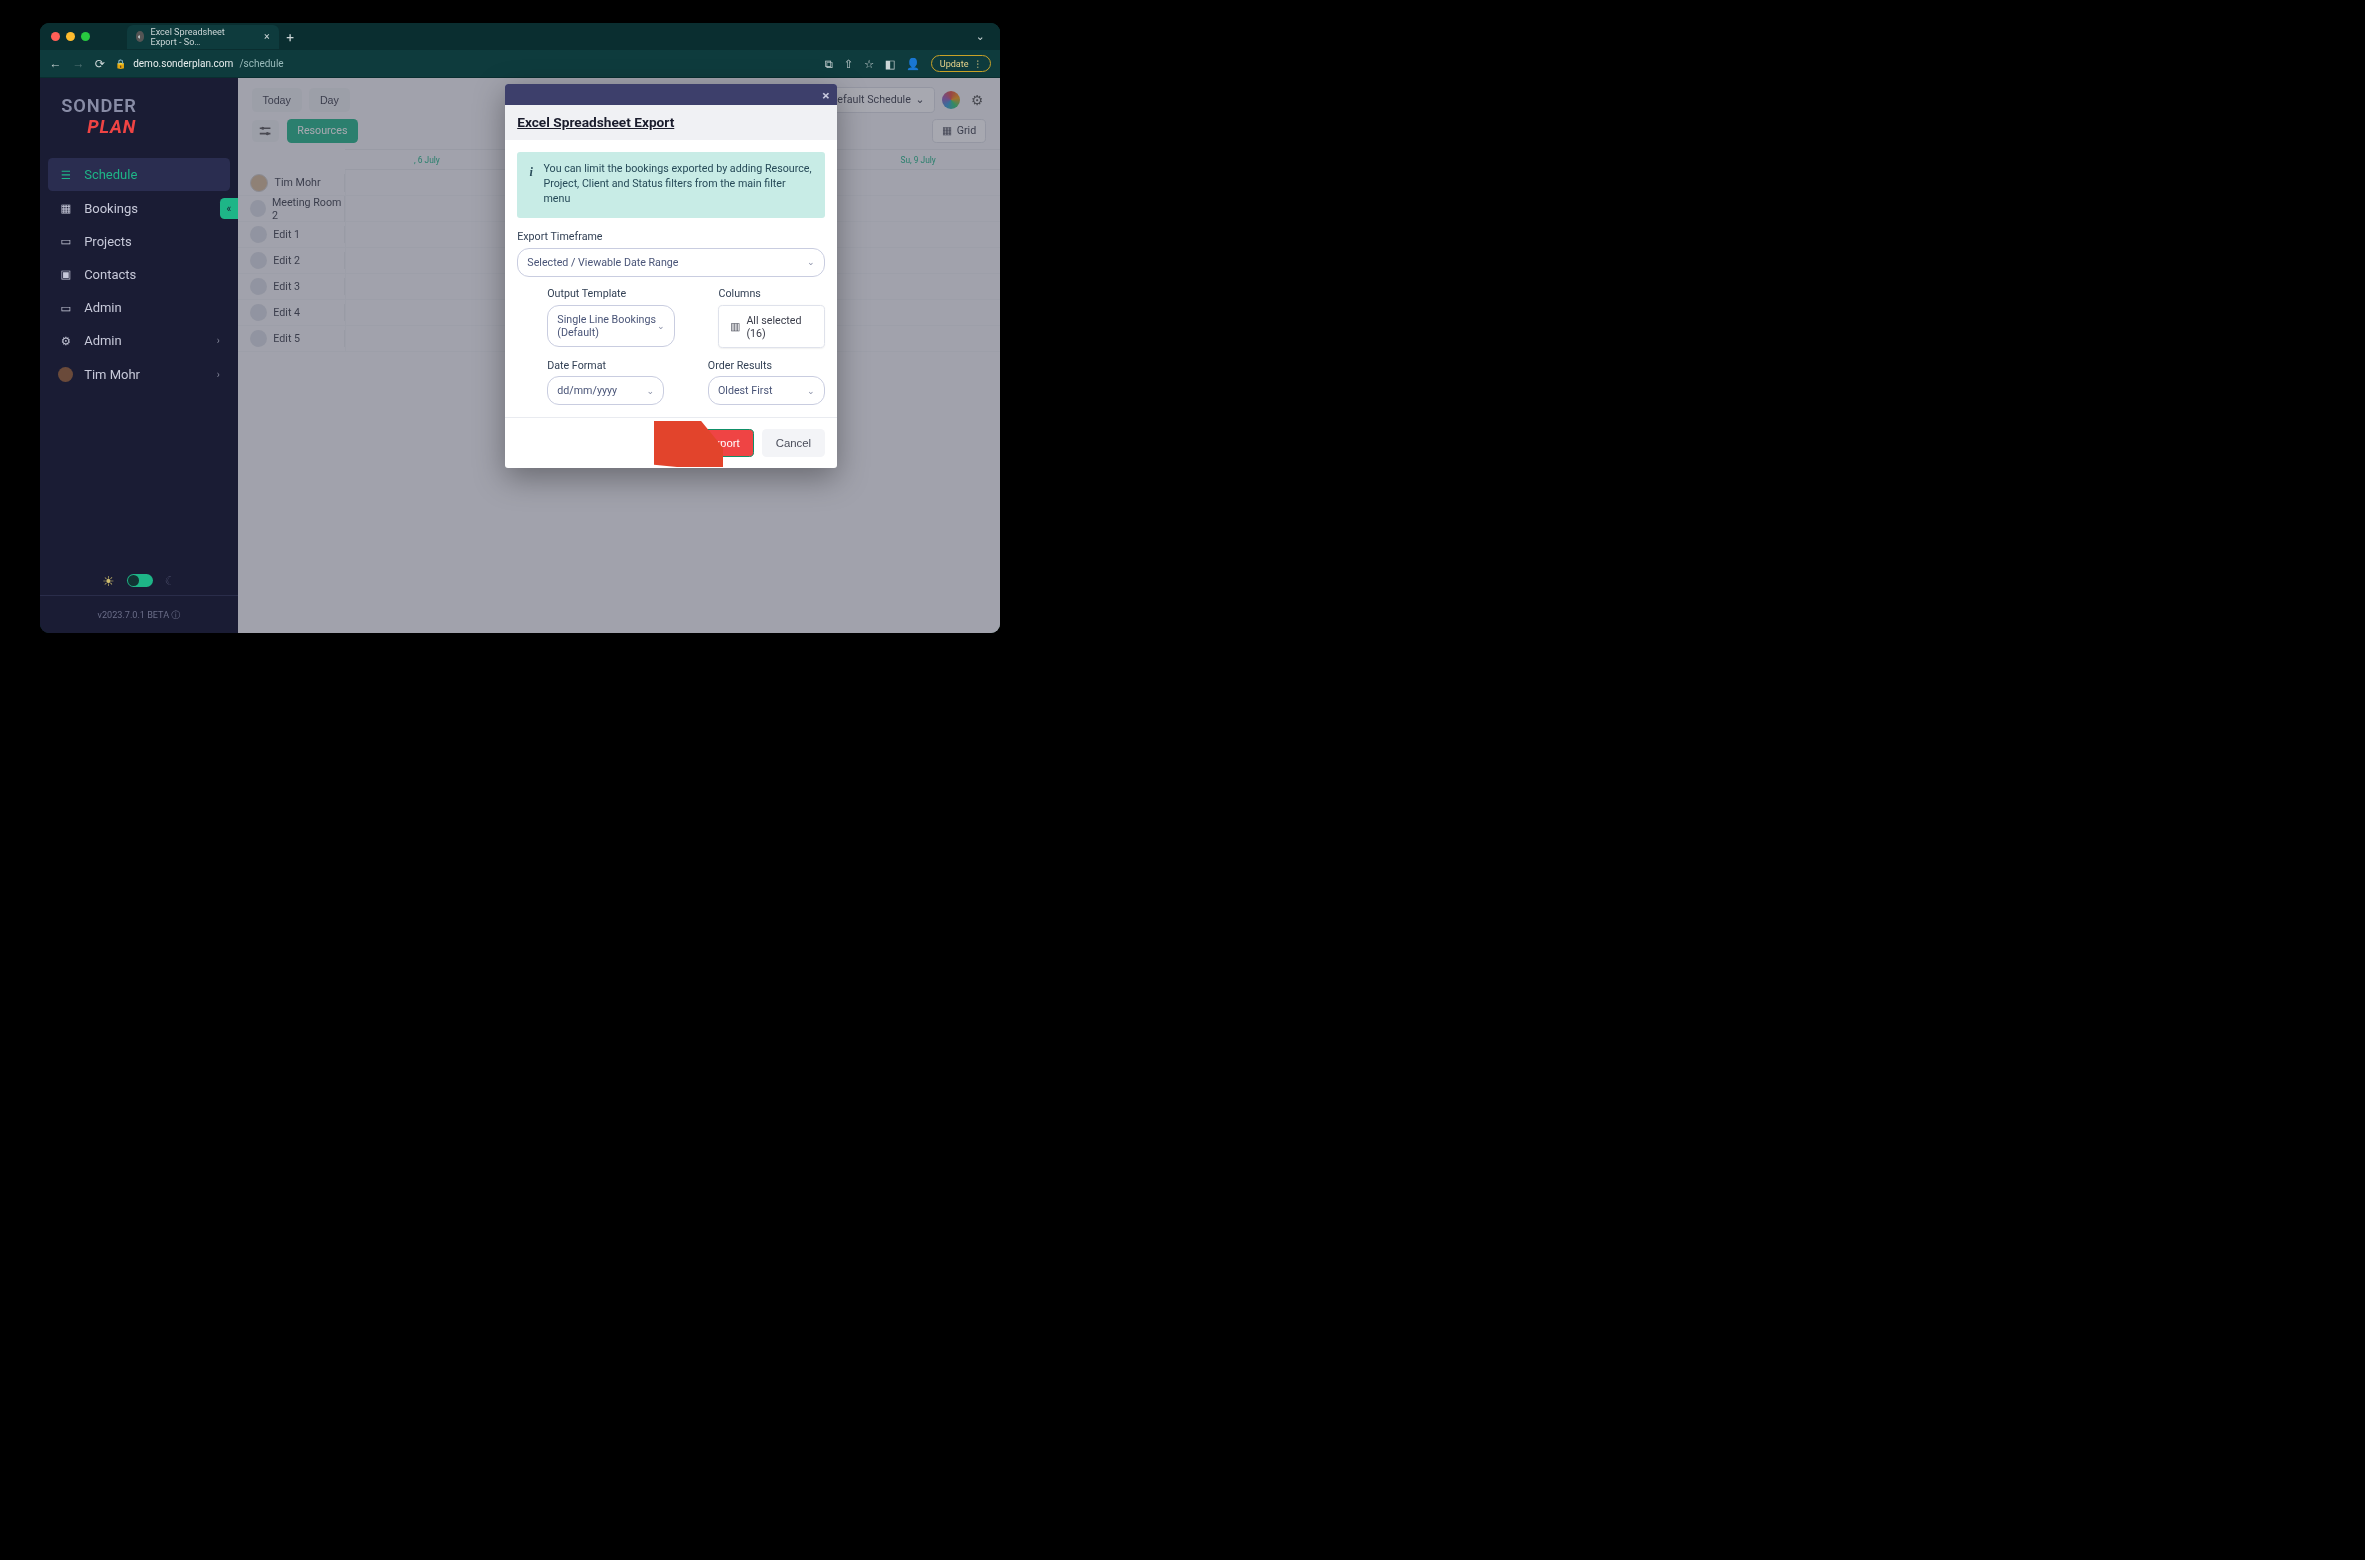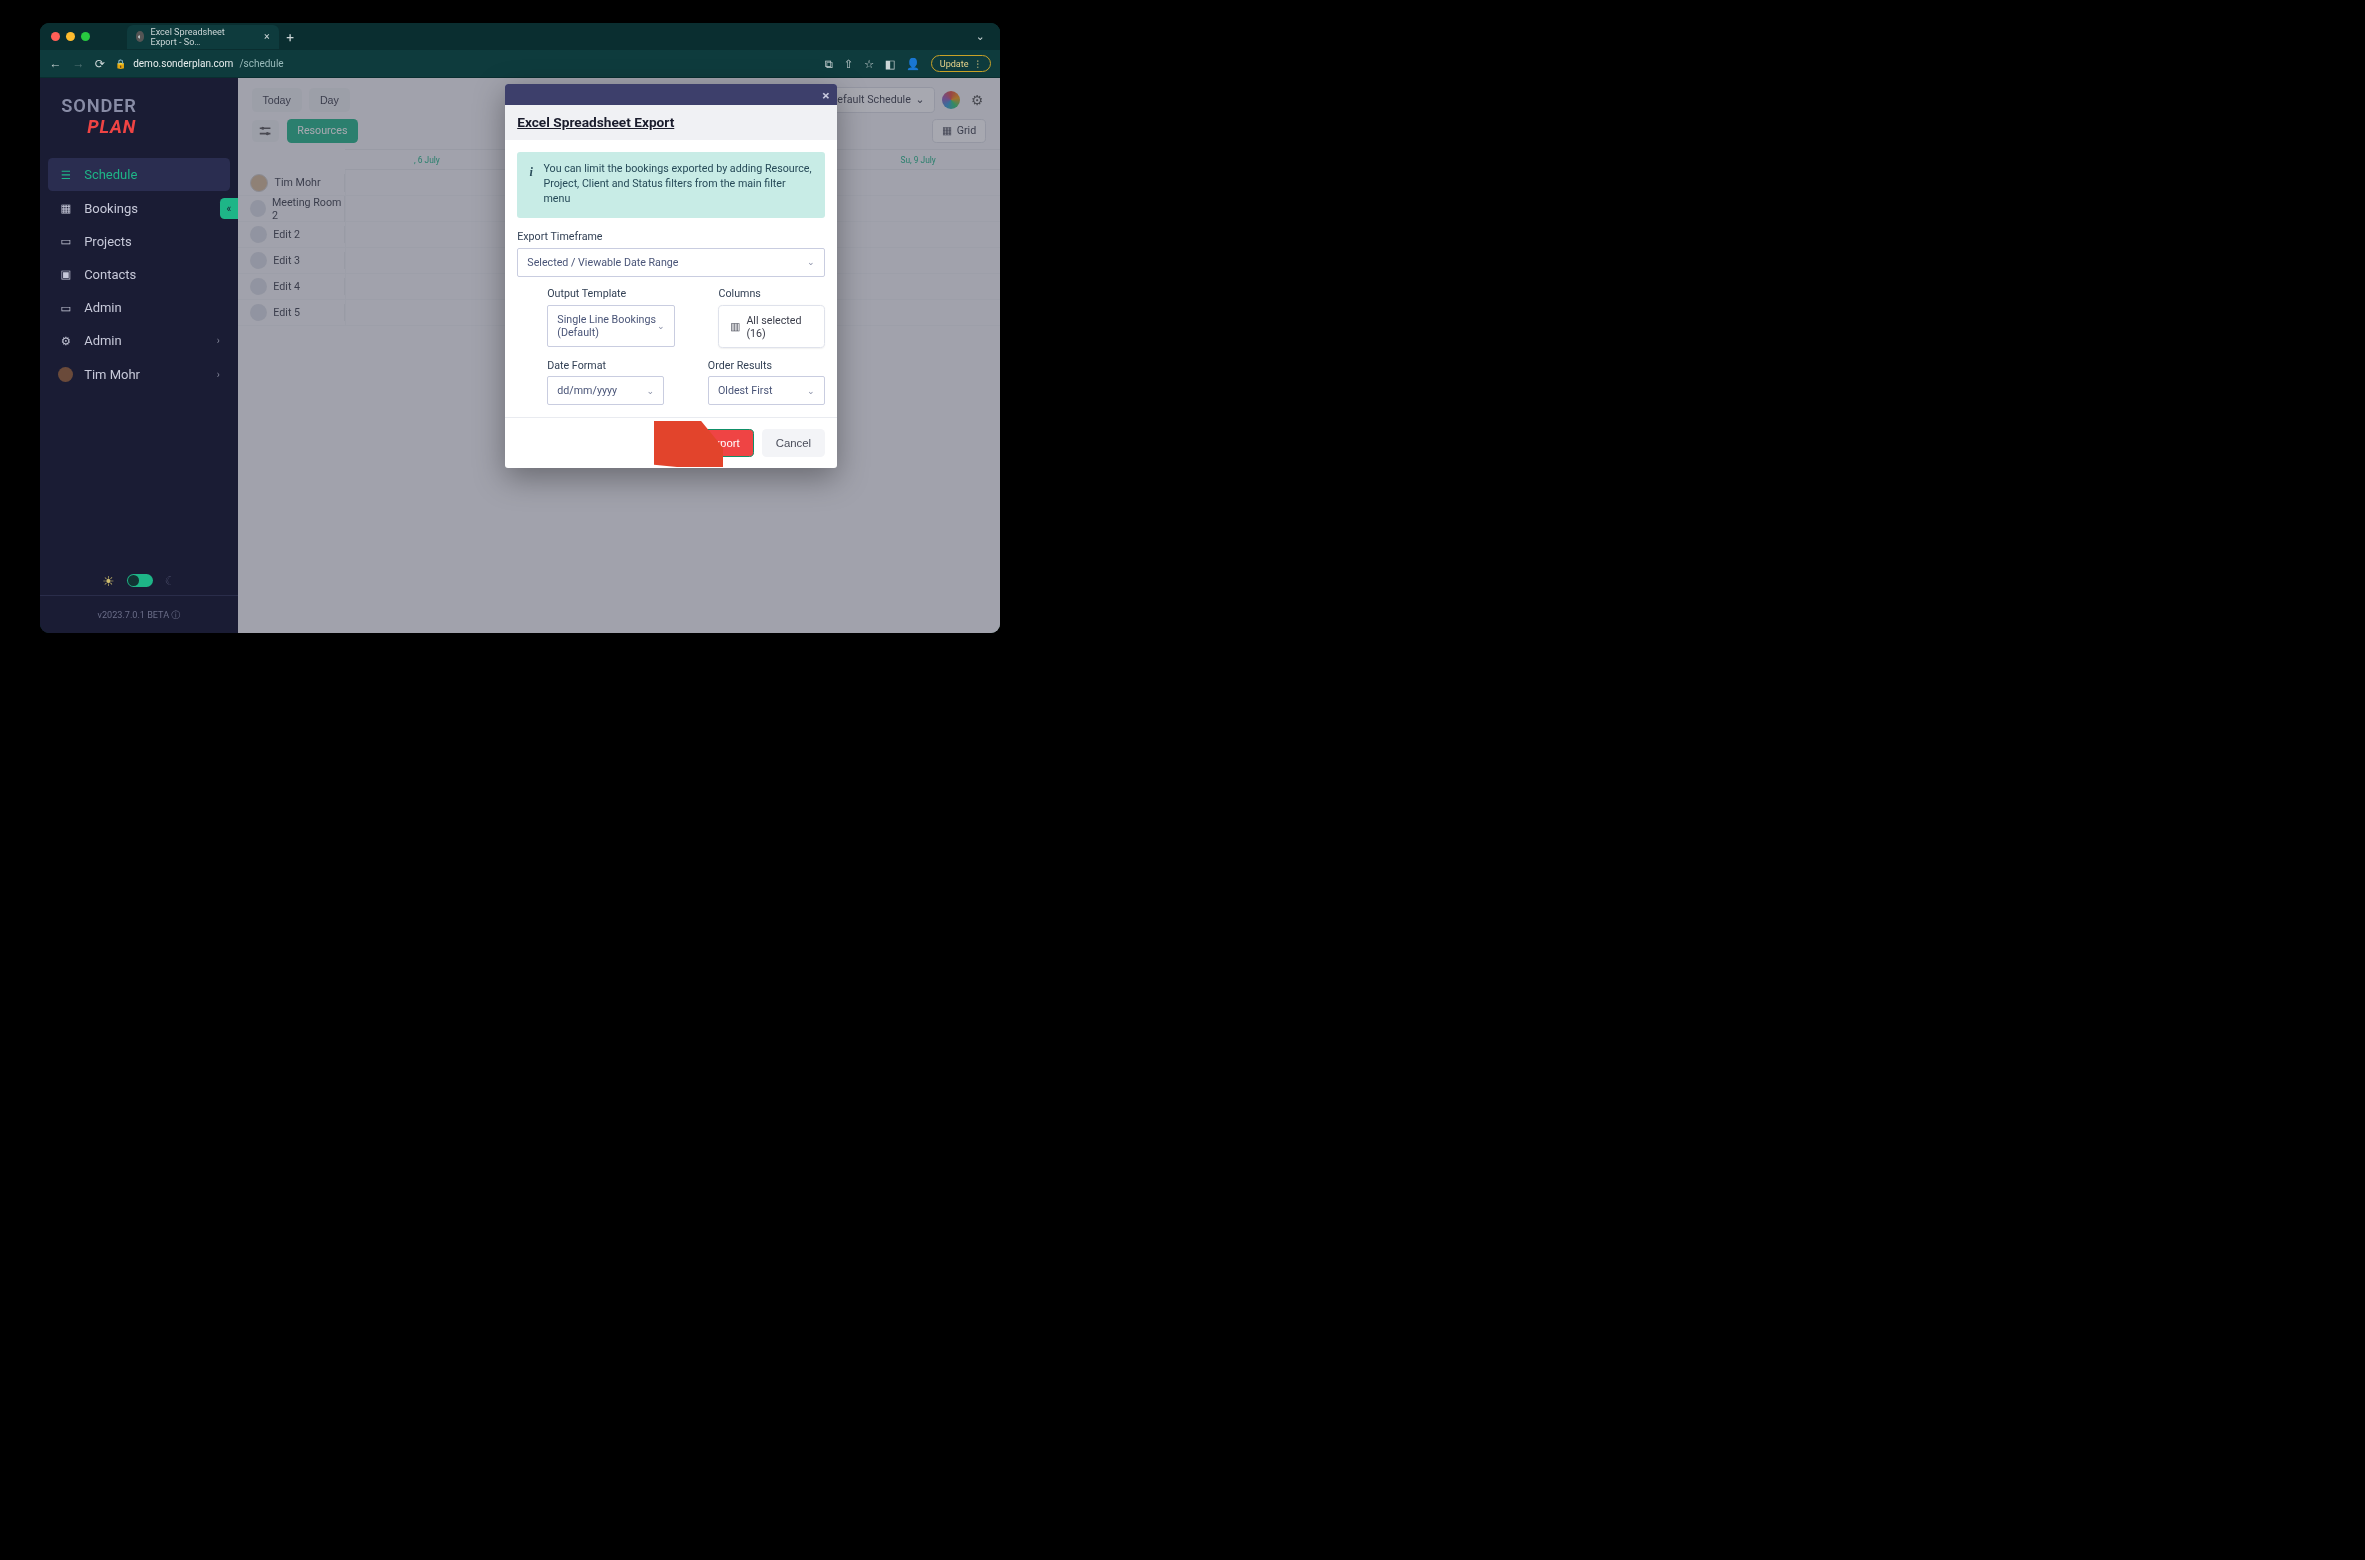--- a/index.html
+++ b/index.html
@@ -180,21 +180,21 @@
   background: #f0f1f4; padding: 9.1px 12.2px; font-size: 13.7px; font-weight: 700; color: #1a1c2c; text-decoration: underline;
 }
 .modal-body { padding: 12.2px; }
 .info-box {
   background: #c8ece6; border-radius: 3px; padding: 10.7px 12.2px; display: flex; gap: 10.7px; color: #264a58; font-size: 10.7px; line-height: 1.4;
   margin-bottom: 12.2px;
 }
 .info-box .ii { font-family: Georgia, serif; font-weight: bold; font-style: italic; font-size: 12.2px; color: #2a4d5a; margin-top: 1.5px;}
 .field-label { font-size: 10.7px; color: #334155; margin-bottom: 4.6px; }
 .select-box {
-  width: 100%; border: 0.8px solid #c9cde0; border-radius: 2px; padding: 6.9px 9.1px; font-size: 10.7px; color: #4a5578;
+  width: 100%; border: 0.8px solid #c9cde0; border-radius: 12px; padding: 6.9px 9.1px; font-size: 10.7px; color: #4a5578;
   display: flex; justify-content: space-between; align-items: center; background: #fff; cursor: pointer;
 }
 .select-box .chev { color: #8a90a8; font-size: 9.1px;}
 .row-2 { display: flex; gap: 13.7px; margin-top: 10.7px;}
 .col { flex: 1; padding-left: 30px; }
 .col-wide { flex: 1.2; }
 .columns-btn {
   border: 0.8px solid #dfe2eb; border-radius: 4.6px; padding: 7.6px 10.7px; font-size: 10.7px; color: #3a3d4a; display: flex; align-items: center; gap: 6.1px; box-shadow: 0 0.8px 1.5px rgba(0,0,0,0.06);
   cursor: pointer;
 }
@@ -370,20 +370,32 @@
             <div class="cells">
                 <div class="cell"></div>
                 <div class="cell"></div>
                 <div class="cell"></div>
                 <div class="cell"></div>
               </div>
           </div>
           <div class="row">
             <div class="rname">
                 <span class="ricon"></span>
+                <span>Edit 1</span>
+              </div>
+            <div class="cells">
+                <div class="cell"></div>
+                <div class="cell"></div>
+                <div class="cell"></div>
+                <div class="cell"></div>
+              </div>
+          </div>
+          <div class="row">
+            <div class="rname">
+                <span class="ricon"></span>
                 <span>Edit 2</span>
               </div>
             <div class="cells">
                 <div class="cell"></div>
                 <div class="cell"></div>
                 <div class="cell"></div>
                 <div class="cell"></div>
               </div>
           </div>
           <div class="row">

